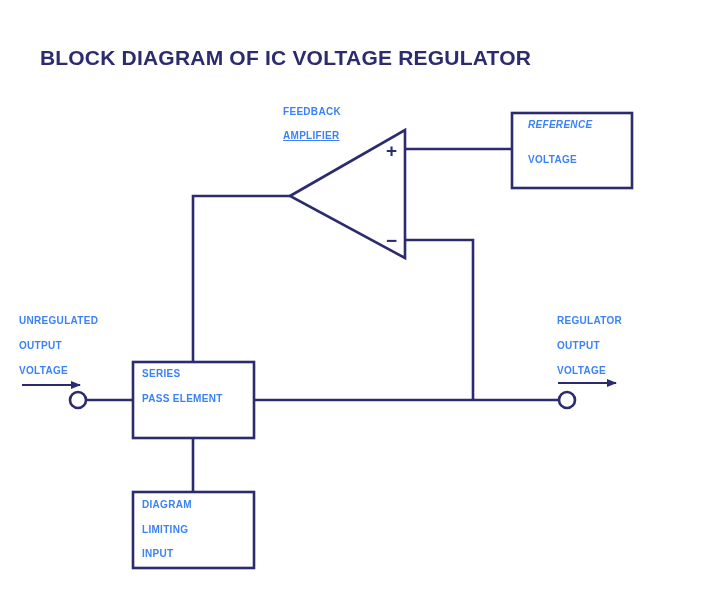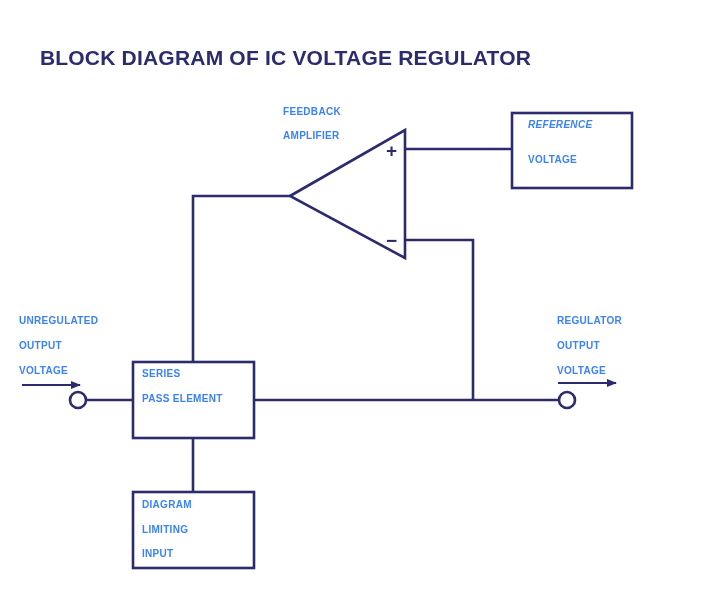--- a/index.html
+++ b/index.html
@@ -95,21 +95,21 @@
     <circle cx="78" cy="400" r="8" fill="#ffffff" stroke="#2b2b6e" stroke-width="2.6"></circle>
 
     <circle cx="567" cy="400" r="8" fill="#ffffff" stroke="#2b2b6e" stroke-width="2.6"></circle>
 
     <line x1="22" y1="385" x2="80" y2="385" stroke="#2b2b6e" stroke-width="2.2" marker-end="url(#arrowhead)"></line>
 
     <line x1="558" y1="383" x2="616" y2="383" stroke="#2b2b6e" stroke-width="2.2" marker-end="url(#arrowhead)"></line>
   </svg>
 
   <div class="lbl" style="left:283px; top:107px;">FEEDBACK</div>
-  <div class="lbl" style="left:283px; top:131px;">AMPLIFIER</div>
+  <div class="lbl" style="left:283px; top:131px;text-decoration:underline;">AMPLIFIER</div>
 
   <div class="sign" style="left:386px; top:141px;">+</div>
   <div class="sign" style="left:386px; top:231px;">−</div>
 
   <div class="lbl" style="left:528px; top:120px;font-style:italic;">REFERENCE</div>
   <div class="lbl" style="left:528px; top:155px;">VOLTAGE</div>
 
   <div class="lbl" style="left:142px; top:369px;">SERIES</div>
   <div class="lbl" style="left:142px; top:394px;">PASS ELEMENT</div>
 

